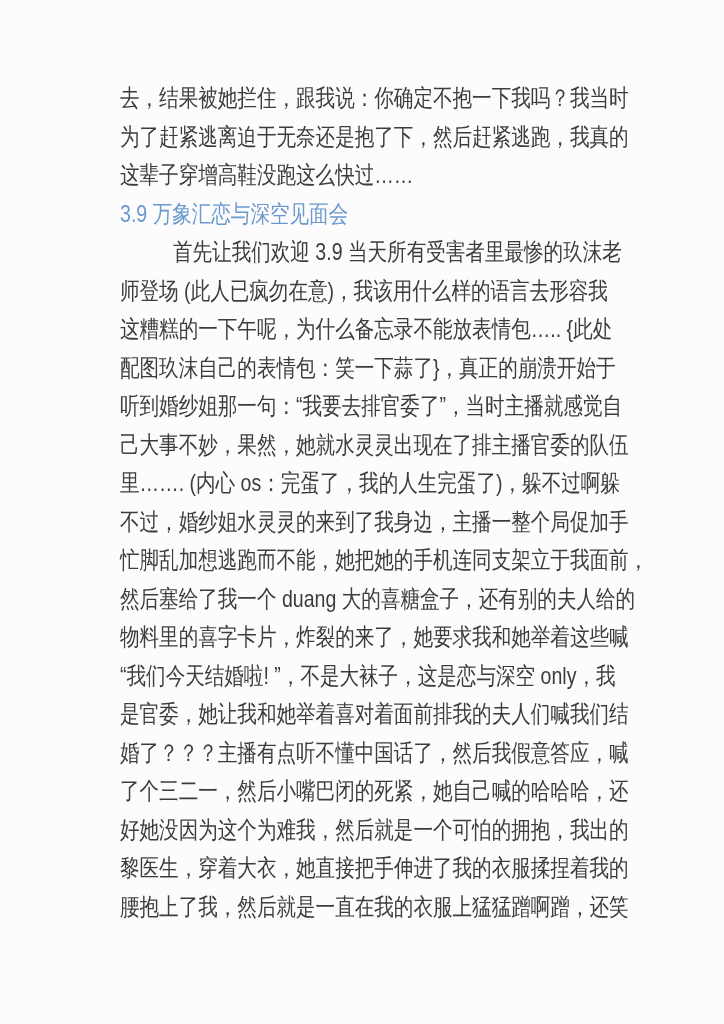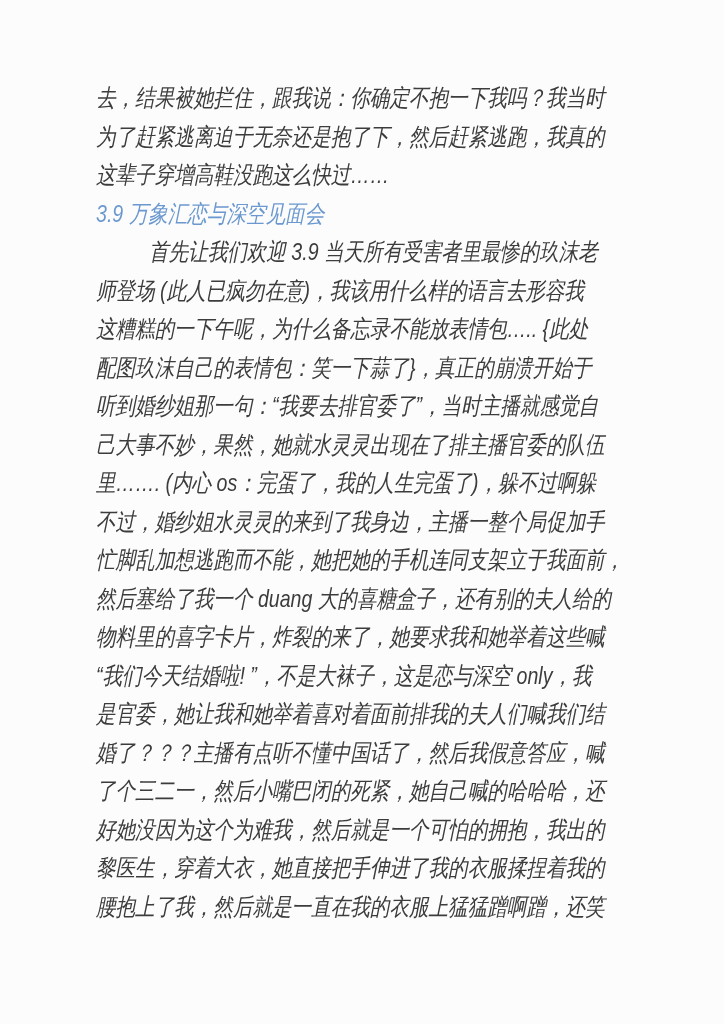--- a/index.html
+++ b/index.html
@@ -11,24 +11,23 @@
     font-family: "Liberation Sans", "DejaVu Sans", sans-serif;
     position: relative;
   }
   .page {
     position: absolute;
     inset: 0;
     background: #fcfcfc;
   }
   .doc-body {
     position: absolute;
-    left: 96px;
+    left: 120px;
     top: 79px;
     width: 560px;
-    font-style: italic;
   }
   .line {
     height: 38.5px;
     line-height: 38.5px;
     font-size: 24px;
     color: #3c3c3c;
     white-space: pre;
     transform: scaleX(0.815);
     transform-origin: 0 50%;
     letter-spacing: 0;

